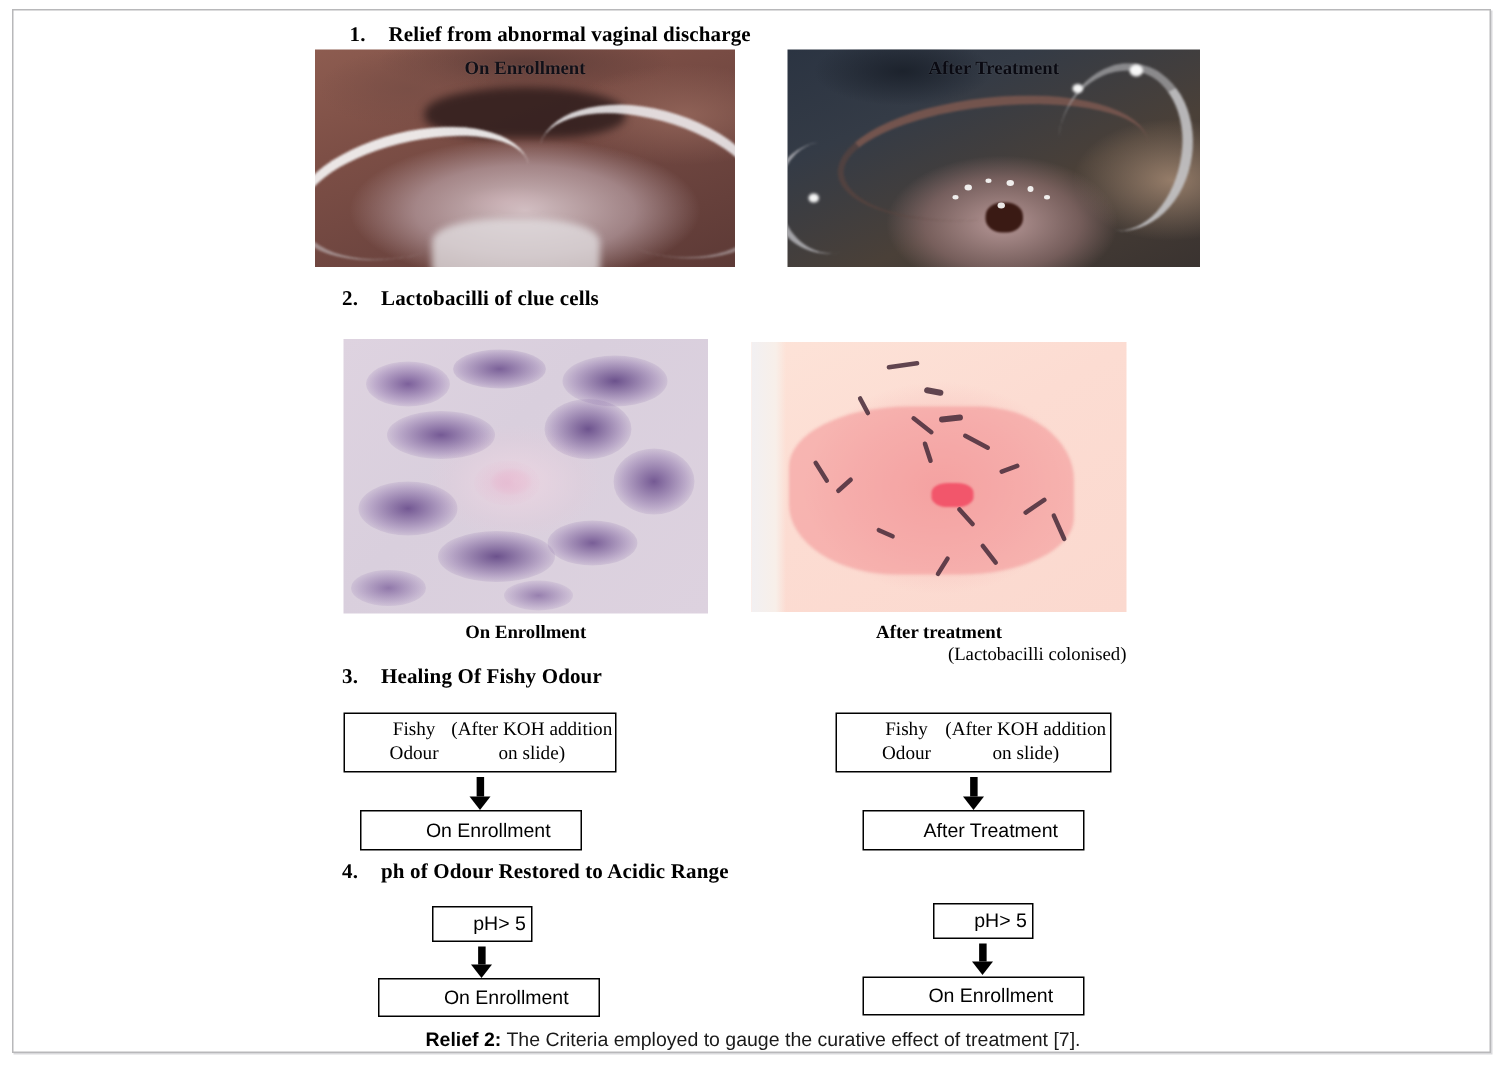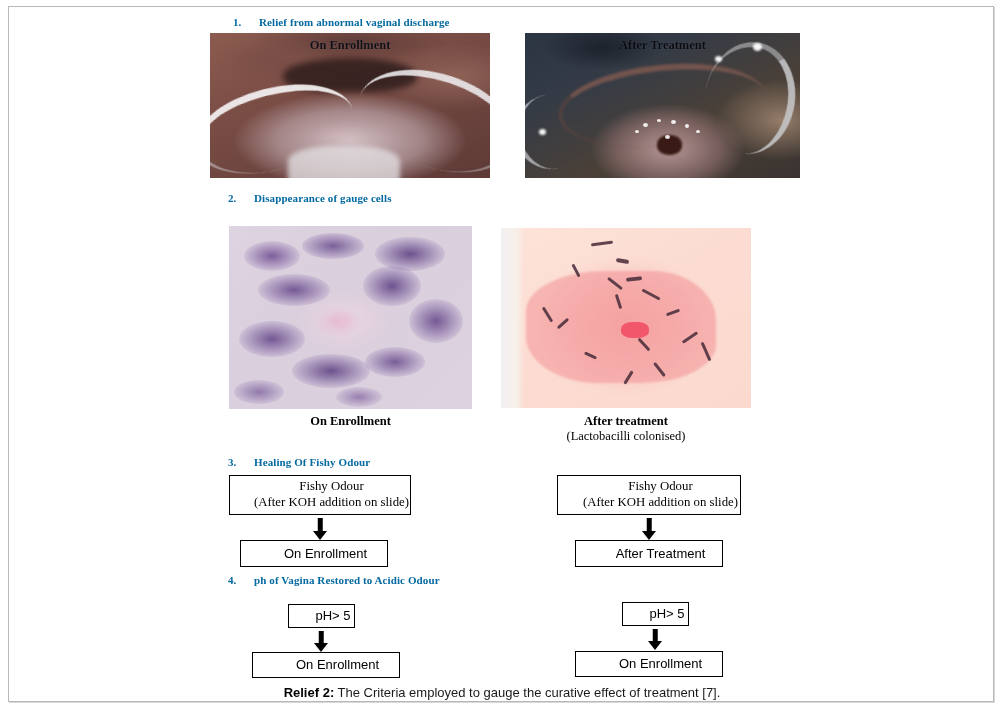--- a/index.html
+++ b/index.html
@@ -24,22 +24,22 @@
     box-sizing: border-box;
     background: #ffffff;
     box-shadow: 1px 1px 0 0 #d9d9dc;
   }
 
   
   .numbered-heading {
     position: absolute;
     font-family: "Liberation Serif", serif;
     font-weight: bold;
-    font-size: 11px;
-    color: #0369a1;
+    font-size: 14px;
+    color: #000000;
     white-space: nowrap;
     letter-spacing: 0.1px;
   }
   .numbered-heading .num {
     display: inline-block;
     width: 26px;
   }
 
   
   .photo {
@@ -234,21 +234,21 @@
     white-space: nowrap;
   }
 
   
   .flow-box {
     position: absolute;
     border: 1.3px solid #000;
     background: #ffffff;
     box-sizing: border-box;
     display: flex;
-    flex-direction: column;
+    flex-direction: row;
     align-items: center;
     justify-content: center;
     text-align: center;
     color: #000;
     padding-left: 23px;
   }
   .flow-box.serif {
     font-family: "Liberation Serif", serif;
     font-size: 12.8px;
     line-height: 1.22;
@@ -329,21 +329,21 @@
   <div class="speck" style="left:62%; top:67%; width:4px; height:3px;"></div>
   <div class="speck" style="left:40%; top:67%; width:4px; height:3px;"></div>
   <div class="speck" style="left:51%; top:70%; width:5px; height:4px;"></div>
   <div class="gleam" style="left:83%; top:7%; width:9px; height:8px;"></div>
   <div class="gleam" style="left:69%; top:16%; width:7px; height:6px;"></div>
   <div class="gleam" style="left:5%; top:66%; width:7px; height:6px;"></div>
   <div class="overlay-label dark-bg">After Treatment</div>
 </div>
 
 <div class="numbered-heading" style="left:228px; top:192px;">
-  <span class="num">2.</span><span>Disappearance of gauge cells</span>
+  <span class="num">2.</span><span>Lactobacilli of clue cells</span>
 </div>
 
 <div class="photo" id="photo-clue-cells" style="left:229px; top:226px; width:243px; height:183px;">
   <div class="micro-dot" style="left:6%;  top:8%;  width:56px; height:30px; background:radial-gradient(ellipse at 50% 50%, rgba(92,58,132,0.75) 0%, rgba(118,82,158,0.3) 55%, rgba(118,82,158,0) 80%);"></div>
   <div class="micro-dot" style="left:30%; top:4%;  width:62px; height:26px; background:radial-gradient(ellipse at 50% 50%, rgba(86,54,126,0.72) 0%, rgba(110,76,150,0.28) 58%, rgba(110,76,150,0) 82%);"></div>
   <div class="micro-dot" style="left:60%; top:6%;  width:70px; height:34px; background:radial-gradient(ellipse at 50% 50%, rgba(80,50,120,0.8) 0%, rgba(108,74,148,0.3) 55%, rgba(108,74,148,0) 80%);"></div>
   <div class="micro-dot" style="left:12%; top:26%; width:72px; height:32px; background:radial-gradient(ellipse at 50% 50%, rgba(88,56,128,0.78) 0%, rgba(112,78,152,0.3) 55%, rgba(112,78,152,0) 80%);"></div>
   <div class="micro-dot" style="left:55%; top:22%; width:58px; height:40px; background:radial-gradient(ellipse at 50% 50%, rgba(82,52,122,0.8) 0%, rgba(108,74,148,0.3) 55%, rgba(108,74,148,0) 80%);"></div>
   <div class="micro-dot" style="left:74%; top:40%; width:54px; height:44px; background:radial-gradient(ellipse at 50% 50%, rgba(84,52,124,0.76) 0%, rgba(110,76,150,0.3) 55%, rgba(110,76,150,0) 80%);"></div>
   <div class="micro-dot" style="left:4%;  top:52%; width:66px; height:36px; background:radial-gradient(ellipse at 50% 50%, rgba(86,54,126,0.78) 0%, rgba(112,78,152,0.3) 55%, rgba(112,78,152,0) 80%);"></div>
@@ -371,23 +371,23 @@
   <div class="rod" style="left:78%; top:68%; width:20px; height:3px; transform:rotate(66deg);"></div>
   <div class="rod" style="left:60%; top:78%; width:17px; height:3px; transform:rotate(52deg);"></div>
   <div class="rod" style="left:48%; top:82%; width:15px; height:3px; transform:rotate(-58deg);"></div>
   <div class="rod" style="left:33%; top:70%; width:13px; height:3px; transform:rotate(24deg);"></div>
   <div class="rod" style="left:66%; top:46%; width:14px; height:3px; transform:rotate(-20deg);"></div>
   <div class="rod" style="left:46%; top:17%; width:13px; height:4px; transform:rotate(10deg);"></div>
 </div>
 
 <div class="caption-bold" style="left:229px; top:414px; width:243px;">On Enrollment</div>
 <div class="caption-bold" style="left:501px; top:414px; width:250px;">After treatment</div>
-<div class="caption-sub" style="left:501px; top:429px; width:250px;">(Lactobacilli colonised)</div>
-
-<div class="numbered-heading" style="left:228px; top:456px;">
+<div class="caption-sub" style="left:501px; top:429px; width:250px;text-align:right;">(Lactobacilli colonised)</div>
+
+<div class="numbered-heading" style="left:228px; top:444px;">
   <span class="num">3.</span><span>Healing Of Fishy Odour</span>
 </div>
 
 <div class="flow-box serif" style="left:229px; top:475px; width:182px; height:40px;">
   <span class="ln">Fishy Odour</span>
   <span class="ln">(After KOH addition on slide)</span>
 </div>
 <div class="arrow" style="left:312px; top:518px; height:22px;">
   <div class="shaft" style="height:13px;"></div>
   <div class="head" style="top:13px;"></div>
@@ -402,21 +402,21 @@
 </div>
 <div class="arrow" style="left:641px; top:518px; height:22px;">
   <div class="shaft" style="height:13px;"></div>
   <div class="head" style="top:13px;"></div>
 </div>
 <div class="flow-box sans" style="left:575px; top:540px; width:148px; height:27px;">
   <span class="ln">After Treatment</span>
 </div>
 
 <div class="numbered-heading" style="left:228px; top:574px;">
-  <span class="num">4.</span><span>ph of Vagina Restored to Acidic Odour</span>
+  <span class="num">4.</span><span>ph of Odour Restored to Acidic Range</span>
 </div>
 
 <div class="flow-box sans" style="left:288px; top:604px; width:67px; height:24px;">
   <span class="ln">pH&gt; 5</span>
 </div>
 <div class="arrow" style="left:313px; top:631px; height:22px;">
   <div class="shaft" style="height:12px;"></div>
   <div class="head" style="top:12px;"></div>
 </div>
 <div class="flow-box sans" style="left:252px; top:652px; width:148px; height:26px;">

